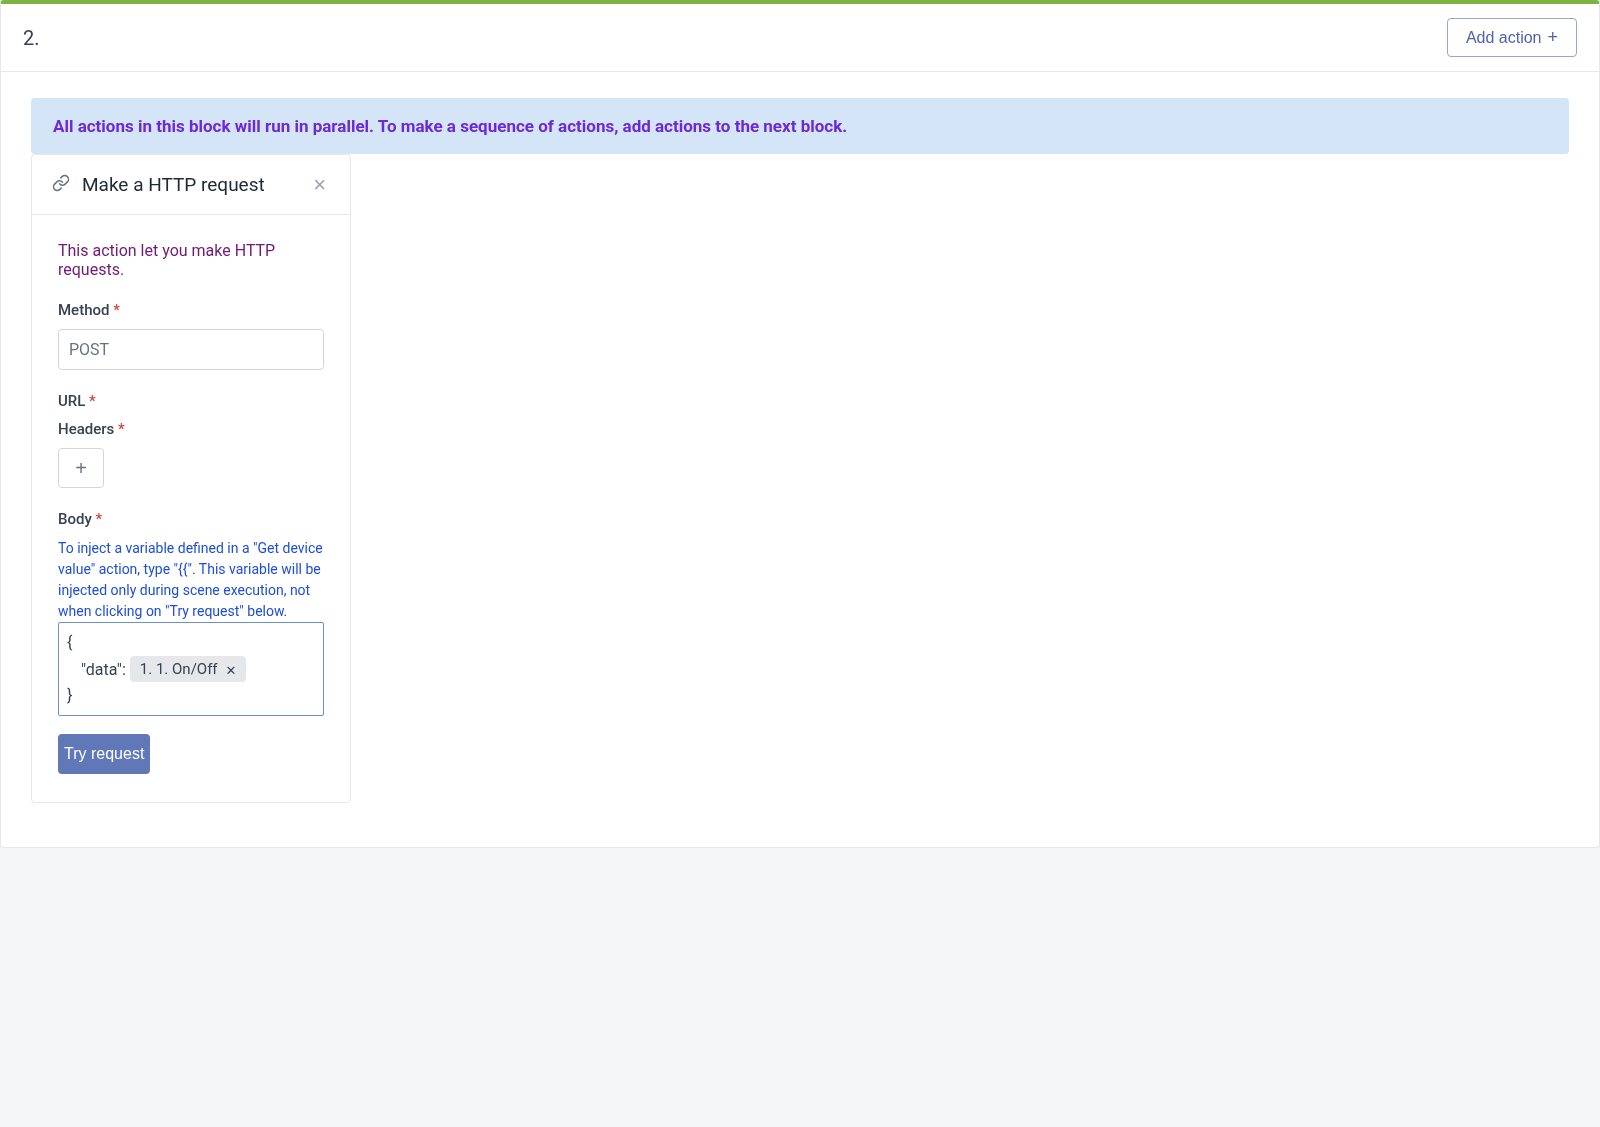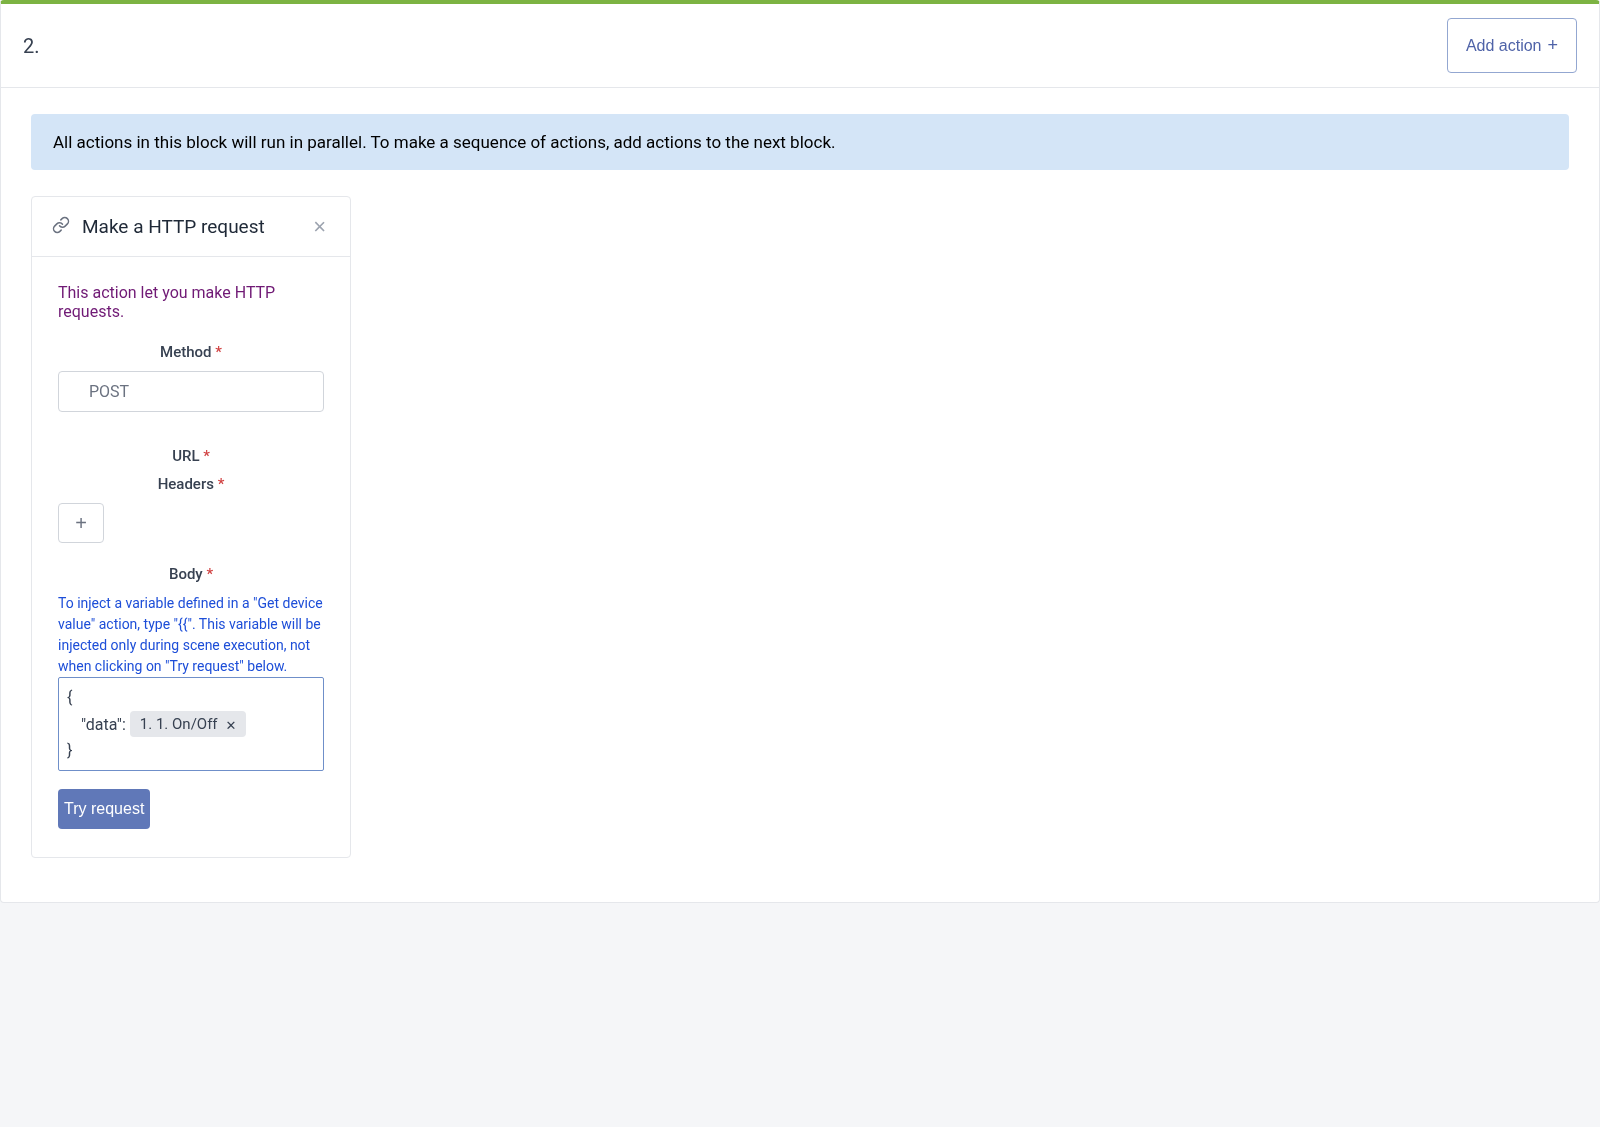--- a/index.html
+++ b/index.html
@@ -31,43 +31,43 @@
     }
     .block-number {
       font-size: 20px;
       font-weight: 400;
       color: #374151;
     }
     .add-action-btn {
       border: 1px solid #93a7d1;
       background: #fff;
       color: #4f63a8;
-      padding: 16px 18px;
+      padding: 8px 18px;
       border-radius: 4px;
       font-size: 16px;
       font-weight: 500;
       cursor: pointer;
       display: flex;
       align-items: center;
       gap: 6px;
     }
     .add-action-btn .plus {
       font-size: 18px;
       font-weight: 400;
     }
     .block-body {
       padding: 26px 30px 44px;
     }
     .info-banner {
       background: #d4e5f7;
-      color: #000000;
+      color: #6d28d9;
       padding: 18px 22px;
       border-radius: 4px;
       font-size: 17px;
-      margin-bottom: 26px;
+      font-weight: bold;
     }
     .action-card {
       width: 320px;
       border: 1px solid #e5e7eb;
       border-radius: 4px;
       background: #fff;
     }
     .action-card-header {
       display: flex;
       align-items: center;
@@ -106,33 +106,32 @@
       color: #701a75;
       font-size: 16px;
       margin-bottom: 22px;
     }
     .field-label {
       font-size: 15px;
       font-weight: 500;
       color: #374151;
       margin-bottom: 10px;
       display: block;
-      text-align: center;
     }
     .required {
       color: #d14343;
     }
     .field-input {
       width: 100%;
       border: 1px solid #d1d5db;
       border-radius: 4px;
-      padding: 10px 30px;
+      padding: 10px 10px;
       font-size: 16px;
       color: #6b7280;
-      margin-bottom: 35px;
+      margin-bottom: 22px;
       font-family: inherit;
     }
     .add-header-btn {
       width: 46px;
       height: 40px;
       border: 1px solid #d1d5db;
       background: #fff;
       border-radius: 4px;
       font-size: 20px;
       color: #6b7280;

